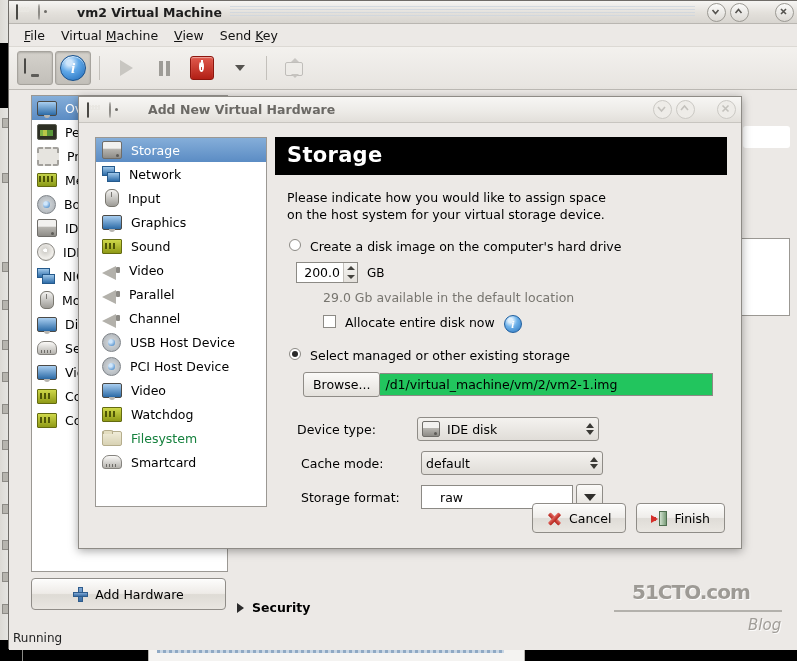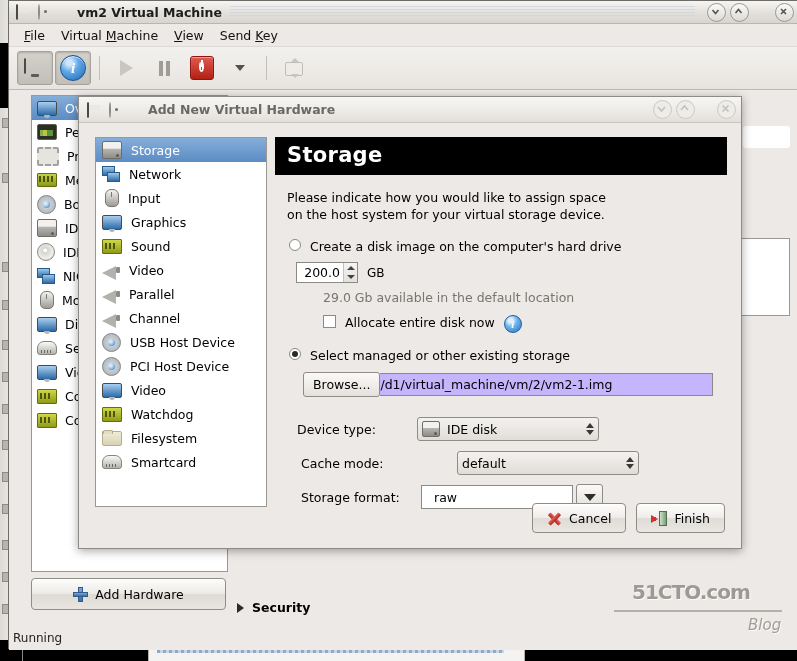--- a/index.html
+++ b/index.html
@@ -204,21 +204,21 @@
     border:1px solid #cbc9c4; background:#eeece8; margin-left:4px; position:relative; flex:none;
   }
 
   .dlg-body { position:relative; height:424px; }
   .dlg-list {
     position:absolute; left:16px; top:14px; width:170px; height:368px;
     background:#fff; border:1px solid #9b9893;
   }
   .dlg-row { display:flex; align-items:center; height:24px; padding-left:6px; gap:9px; font-size:12.5px; }
   .dlg-row.sel { background: linear-gradient(to bottom,#85aed9,#5b8cc4); color:#fff; }
-  .dlg-row.disabled { color:#000000; }
+  .dlg-row.disabled { color:#15803d; }
 
   .pane { position:absolute; left:196px; top:14px; width:452px; }
   .pane-head {
     background:#000; color:#fff; font-weight:bold; font-size:21px;
     padding:6px 12px 8px; letter-spacing:.3px;
   }
   .pane-desc { margin:14px 2px 0 12px; line-height:17px; font-size:12.5px; }
 
   .radio {
     width:12px; height:12px; border-radius:50%; background:#fff;
@@ -255,41 +255,41 @@
     font-family:"Liberation Serif", serif; font-size:11px;
     display:flex; align-items:center; justify-content:center; flex:none;
   }
 
   .browse-btn {
     height:23px; padding:0 9px; display:flex; align-items:center; font-size:12.5px;
     background: linear-gradient(to bottom,#fbfaf8,#e4e1dc);
     border:1px solid #8f8c87; border-radius:3px; flex:none;
   }
   .path-field {
-    flex:1; height:23px; background:#c4b5fd; border:1px solid #8c8a85; border-left:none;
-    display:flex; align-items:center; font-size:12.5px; box-sizing:border-box;
+    flex:1; height:23px; background:#22c55e; border:1px solid #8c8a85; border-left:none;
+    display:flex; align-items:center; padding-left:5px; font-size:12.5px; box-sizing:border-box;
   }
 
   .frow { display:flex; align-items:center; font-size:12.5px; }
   .flabel { width:120px; }
   .combo {
     width:182px; height:24px; box-sizing:border-box;
     background: linear-gradient(to bottom,#f4f2ef,#e0ddd8);
     border:1px solid #8f8c87; border-radius:3px;
     display:flex; align-items:center; padding:0 4px; gap:7px;
   }
   .combo .cval { flex:1; }
   .updown { display:flex; flex-direction:column; gap:2px; align-items:center; }
   .updown .u { width:0;height:0;border-left:4px solid transparent;border-right:4px solid transparent;border-bottom:5px solid #3a3935; }
   .updown .d { width:0;height:0;border-left:4px solid transparent;border-right:4px solid transparent;border-top:5px solid #3a3935; }
 
   .combo-entry { width:182px; height:26px; display:flex; align-items:center; }
   .combo-entry .ce-field {
     flex:1; height:24px; background:#fff; border:1px solid #8c8a85;
-    display:flex; align-items:center; padding-left:12px; box-sizing:border-box;
+    display:flex; align-items:center; padding-left:18px; box-sizing:border-box;
   }
   .combo-entry .ce-btn {
     width:27px; height:26px; margin-left:3px; box-sizing:border-box;
     background: linear-gradient(to bottom,#fbfaf8,#e2dfda);
     border:1px solid #8f8c87; border-radius:3px;
     display:flex; align-items:center; justify-content:center;
   }
   .chev { width:0;height:0;border-left:6px solid transparent;border-right:6px solid transparent;border-top:7px solid #2f2e2b; }
 
   .dlg-actions { position:absolute; right:16px; bottom:14px; display:flex; gap:10px; }
@@ -671,21 +671,21 @@
           <span class="combo">
             <span class="i i-hdd" style="width:16px;height:14px;"></span>
             <span class="cval">IDE disk</span>
             <span class="updown">
                 <span class="u"></span>
                 <span class="d"></span>
               </span>
           </span>
         </div>
 
-        <div class="frow" style="margin:10px 0 0 26px;gap:36px;">
+        <div class="frow" style="margin:10px 0 0 26px;">
           <span class="flabel">Cache mode:</span>
           <span class="combo">
             <span class="cval">default</span>
             <span class="updown">
                 <span class="u"></span>
                 <span class="d"></span>
               </span>
           </span>
         </div>
 

